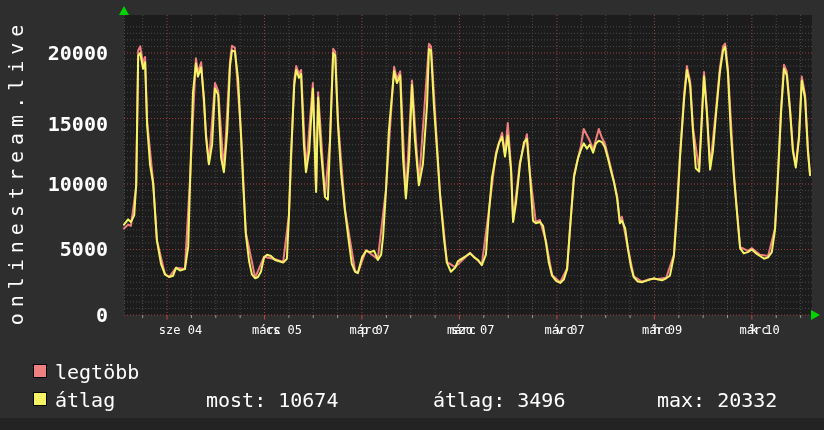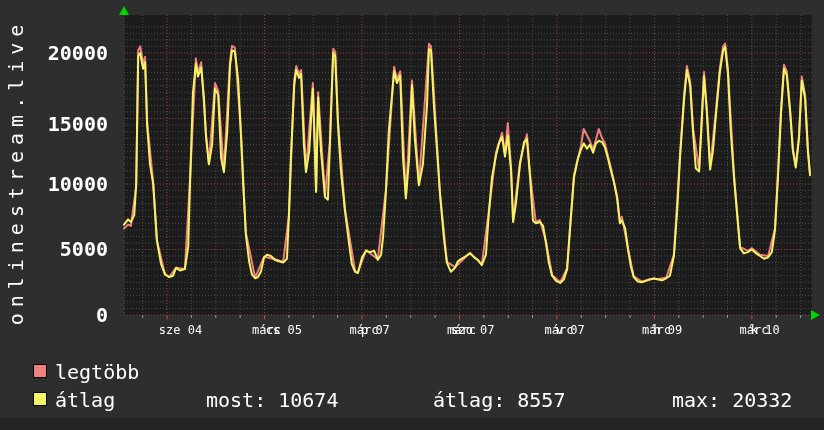--- a/index.html
+++ b/index.html
@@ -169,17 +169,17 @@
       <div class="xlabel" style="left: 765.294px;">k 10</div>
     </div>
 
   <div class="legend-swatch" style="top: 364px; background: rgb(240, 128, 128);"></div>
   <div class="legend-label" style="top:362px;">legtöbb</div>
 
   <div class="legend-swatch" style="top: 392px; background: rgb(243, 243, 99);"></div>
   <div class="legend-label" style="top:390px;">átlag</div>
 
   <div class="stat" style="left:206px;">most: 10674</div>
-  <div class="stat" style="left:433px;">átlag: 8557</div>
-  <div class="stat" style="left:657px;margin-left:15px;">max: 20332</div>
+  <div class="stat" style="left:433px;">átlag: 3496</div>
+  <div class="stat" style="left:657px;">max: 20332</div>
 
   <div class="footer-strip"></div>
 </div>
 
 </body></html>

